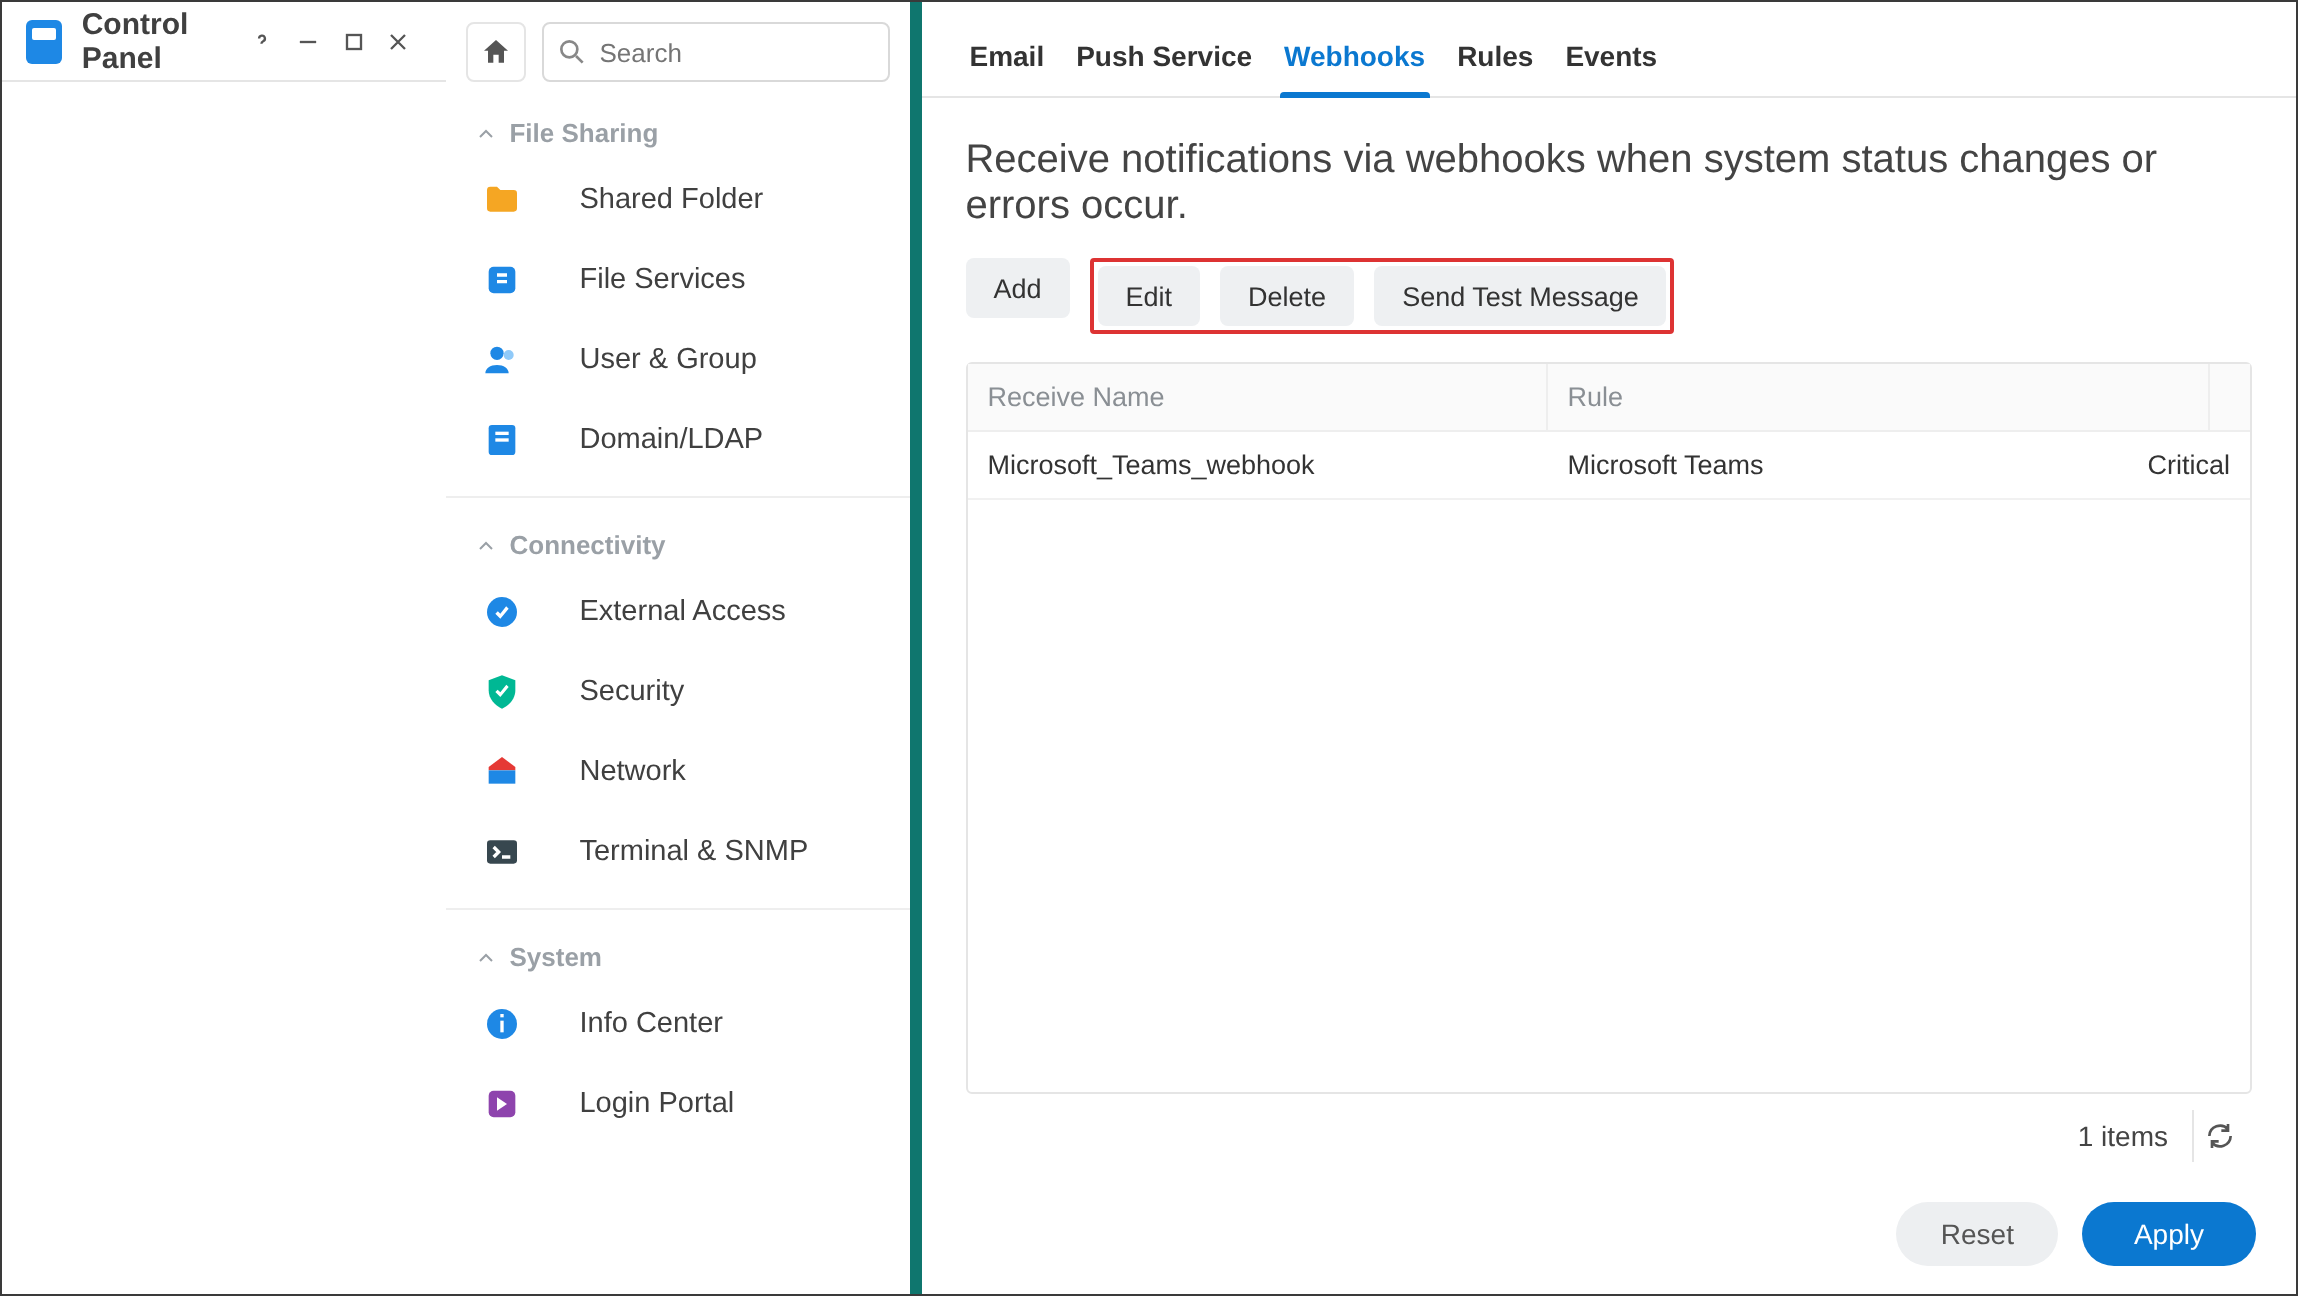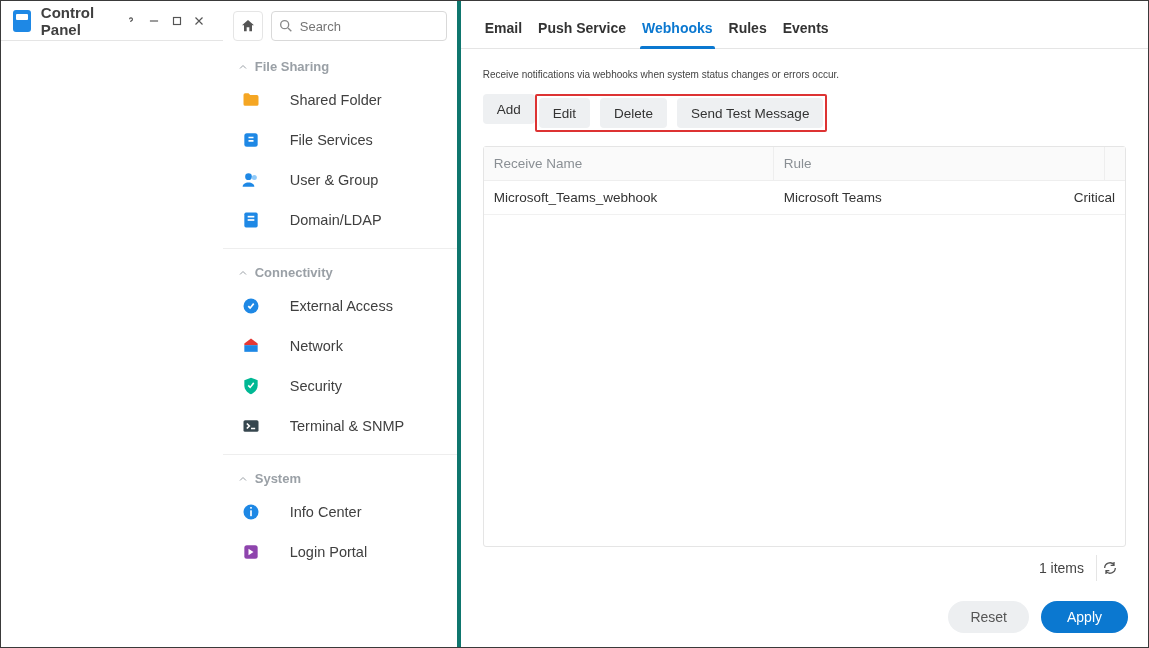--- a/index.html
+++ b/index.html
@@ -10,43 +10,43 @@
   .titlebar .app-icon { width:22px; height:22px; margin-right:10px; background:#1E88E5; border-radius:3px; position:relative; }
   .titlebar .app-icon::before { content:""; position:absolute; left:3px; top:4px; width:7px; height:6px; background:#fff; border-radius:1px; }
   .titlebar .app-icon::after  { content:""; position:absolute; right:3px; top:4px; width:7px; height:6px; background:#fff; border-radius:1px; }
   .titlebar .title { font-weight:600; font-size:15px; color:#404040; }
   .titlebar .spacer { flex:1; }
   .winbtn { width:28px; height:28px; display:flex; align-items:center; justify-content:center; color:#555; cursor:pointer; }
   .winbtn svg { width:14px; height:14px; }
 
   
   .body { flex:1; display:flex; min-height:0; }
-  .sidebar { width:238px; border-right:4px solid #0f766e; display:flex; flex-direction:column; overflow-y:auto; }
+  .sidebar { width:238px; border-right:6px solid #0f766e; display:flex; flex-direction:column; overflow-y:auto; }
   .sidebar-top { display:flex; align-items:center; padding:10px 10px 8px 10px; gap:8px; }
   .home-btn { width:30px; height:30px; border:1px solid #e5e5e5; border-radius:4px; display:flex; align-items:center; justify-content:center; color:#555; cursor:pointer; }
   .search-wrap { flex:1; position:relative; }
   .search-wrap input { width:100%; height:30px; border:1px solid #d9d9d9; border-radius:4px; padding:0 8px 0 28px; font-size:13px; outline:none; }
   .search-wrap .sicon { position:absolute; left:7px; top:7px; color:#888; }
   .section { padding:4px 0 2px 0; }
   .section-hdr { display:flex; align-items:center; gap:6px; padding:6px 14px; color:#9aa0a6; font-weight:600; font-size:13px; cursor:pointer; }
   .section-hdr svg { width:12px; height:12px; }
   .side-item { display:flex; align-items:center; gap:29px; padding:10px 18px; cursor:pointer; color:#404040; font-size:14.5px; }
   .side-icon { width:20px; height:20px; display:flex; align-items:center; justify-content:center; }
   .side-icon svg { width:20px; height:20px; }
   .divider { height:1px; background:#eee; margin:6px 0; }
 
   
   .main { flex:1; display:flex; flex-direction:column; min-width:0; }
   .tabs { display:flex; gap:12px; padding:0 22px; border-bottom:1px solid #e5e5e5; height:48px; align-items:flex-end; }
   .tab { padding:12px 2px 12px 2px; font-weight:600; color:#333; cursor:pointer; position:relative; }
   .tab.active { color:#0b78d0; }
   .tab.active::after { content:""; position:absolute; left:0; right:0; bottom:-1px; height:3px; background:#0b78d0; border-radius:2px 2px 0 0; }
   .content { flex:1; display:flex; flex-direction:column; padding:16px 20px 0 20px; min-height:0; }
-  .desc { color:#444; margin:4px 2px 14px 2px; font-size:10px; }
-  .toolbar { display:flex; margin:0 2px 14px 2px; }
+  .desc { color:#444; margin:4px 2px 14px 2px; font-size:20px; }
+  .toolbar { display:flex; gap:10px; margin:0 2px 14px 2px; }
   .btn { height:30px; padding:0 14px; border:none; border-radius:4px; background:#eef0f2; color:#333; font-size:13.5px; cursor:pointer; }
   .highlight-box { border:2.5px solid #d33; border-radius:2px; padding:2px; display:flex; gap:10px; }
 
   
   .table { border:1px solid #e5e5e5; border-radius:3px; flex:1; display:flex; flex-direction:column; min-height:0; margin:0 2px; }
   .thead, .trow { display:flex; }
   .thead { background:#fafafa; color:#8a8f94; border-bottom:1px solid #eee; }
   .th, .td { padding:9px 10px; font-size:13.5px; }
   .th { border-right:1px solid #eee; }
   .col1 { flex:0 0 290px; }
@@ -173,34 +173,34 @@
               <svg viewBox="0 0 24 24">
                 <circle cx="12" cy="12" r="9" fill="#1E88E5"></circle>
                 <path fill="#fff" d="M8 13l3 3 5-6-1.5-1.5L11 13l-1.5-1.5z"></path>
               </svg>
             </span>
           <span>External Access</span>
         </div>
         <div class="side-item">
           <span class="side-icon">
               <svg viewBox="0 0 24 24">
+                <path fill="#00B894" d="M12 2l8 3v6c0 5-3.5 9-8 11-4.5-2-8-6-8-11V5z"></path>
+                <path fill="#fff" d="M8 12l3 3 5-6-1.4-1.4L11 12.2 9.4 10.6z"></path>
+              </svg>
+            </span>
+          <span>Security</span>
+        </div>
+        <div class="side-item">
+          <span class="side-icon">
+              <svg viewBox="0 0 24 24">
                 <path fill="#E53935" d="M12 3l8 6v2H4V9z"></path>
                 <rect x="4" y="11" width="16" height="8" fill="#1E88E5"></rect>
               </svg>
             </span>
           <span>Network</span>
-        </div>
-        <div class="side-item">
-          <span class="side-icon">
-              <svg viewBox="0 0 24 24">
-                <path fill="#00B894" d="M12 2l8 3v6c0 5-3.5 9-8 11-4.5-2-8-6-8-11V5z"></path>
-                <path fill="#fff" d="M8 12l3 3 5-6-1.4-1.4L11 12.2 9.4 10.6z"></path>
-              </svg>
-            </span>
-          <span>Security</span>
         </div>
         <div class="side-item">
           <span class="side-icon">
               <svg viewBox="0 0 24 24">
                 <rect x="3" y="5" width="18" height="14" rx="2" fill="#37474F"></rect>
                 <path stroke="#fff" stroke-width="2" fill="none" d="M7 9l3 3-3 3M12 15h5"></path>
               </svg>
             </span>
           <span>Terminal &amp; SNMP</span>
         </div>

